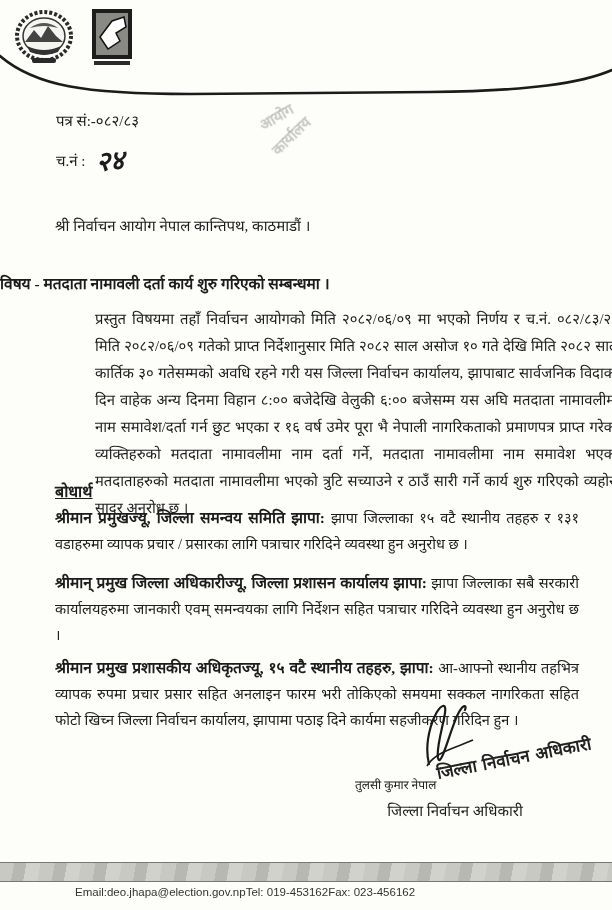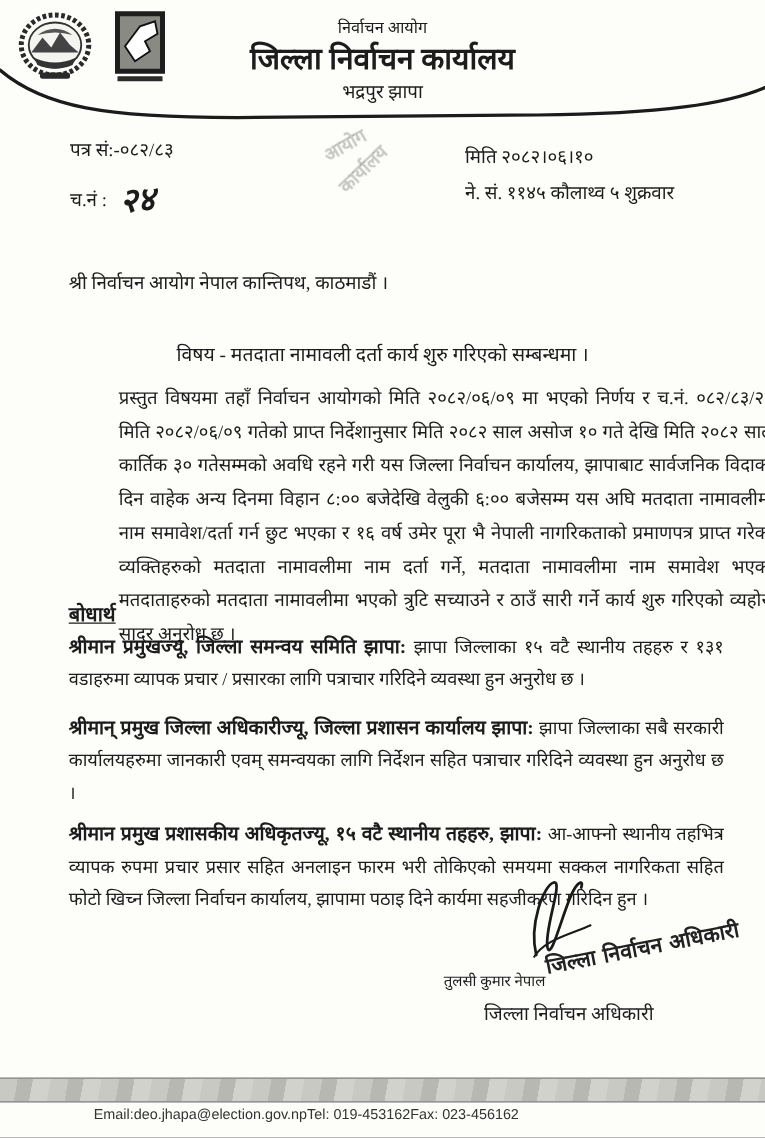--- a/index.html
+++ b/index.html
@@ -37,21 +37,21 @@
     transform:rotate(-38deg);
     color:rgba(105,105,100,0.38);
     filter:blur(0.4px);
     text-align:center;font-size:15px;font-weight:700;line-height:1.6;
     pointer-events:none;
   }
   .stamp .s1{transform:rotate(8deg);}
   .stamp .s2{transform:rotate(-6deg);}
   
   .recipient{position:absolute;left:55px;top:215px;font-size:15px;font-weight:400;}
-  .subject{position:absolute;left:0;right:0;top:272px;text-align:center;font-size:15.5px;font-weight:400;}
+  .subject{position:absolute;left:0;right:0;top:272px;text-align:left;font-size:15.5px;font-weight:700;}
   .body-text{
     position:absolute;left:55px;top:306px;width:524px;
     font-size:14.8px;line-height:27px;text-align:justify;margin-left:40px;
   }
   .cc-heading{
     position:absolute;left:55px;top:480px;
     font-size:16px;font-weight:700;text-decoration:underline;
   }
   .cc1{position:absolute;left:55px;top:505px;width:524px;font-size:14.5px;line-height:26px;text-align:justify;}
   .cc2{position:absolute;left:55px;top:570px;width:524px;font-size:14.5px;line-height:26px;text-align:justify;}
@@ -99,41 +99,32 @@
 
   <div class="ballot-logo">
     <svg viewBox="0 0 44 60" width="44" height="60">
       <rect x="2" y="2" width="40" height="50" fill="#1d1d1d"></rect>
       <rect x="6" y="6" width="32" height="42" fill="#8a8a84"></rect>
       <path d="M10 30 L22 14 L34 10 L36 20 L26 26 L30 34 L18 42 Z" fill="#ffffff" stroke="#111" stroke-width="1.5"></path>
       <rect x="4" y="54" width="36" height="4" fill="#2c2c2c"></rect>
     </svg>
   </div>
 
-  <div class="header-center">
-    <div class="org-parent">निर्वाचन आयोग</div>
-    <div class="org-name">जिल्ला निर्वाचन कार्यालय</div>
-    <div class="org-location">भद्रपुर झापा</div>
-  </div>
 
   <svg class="swoosh" viewBox="0 0 612 110">
     <path d="M 0,56 C 35,86 85,94 190,94 L 430,92 C 530,91 582,83 612,70" fill="none" stroke="#1b1b1b" stroke-width="2.6" stroke-linecap="round"></path>
   </svg>
 
   <div class="meta-left">
     <div>पत्र सं:-०८२/८३</div>
     <div class="dispatch-row">
       <span>च.नं :</span><span class="dispatch-value">२४</span>
     </div>
   </div>
 
-  <div class="meta-right">
-    <div>मिति २०८२।०६।१०</div>
-    <div>ने. सं. ११४५ कौलाथ्व ५ शुक्रवार</div>
-  </div>
 
   <div class="stamp">
     <div class="s1">आयोग</div>
     <div class="s2">कार्यालय</div>
   </div>
 
   <div class="recipient">श्री निर्वाचन आयोग नेपाल कान्तिपथ, काठमाडौं ।</div>
 
   <div class="subject">विषय - मतदाता नामावली दर्ता कार्य शुरु गरिएको सम्बन्धमा ।</div>
 

